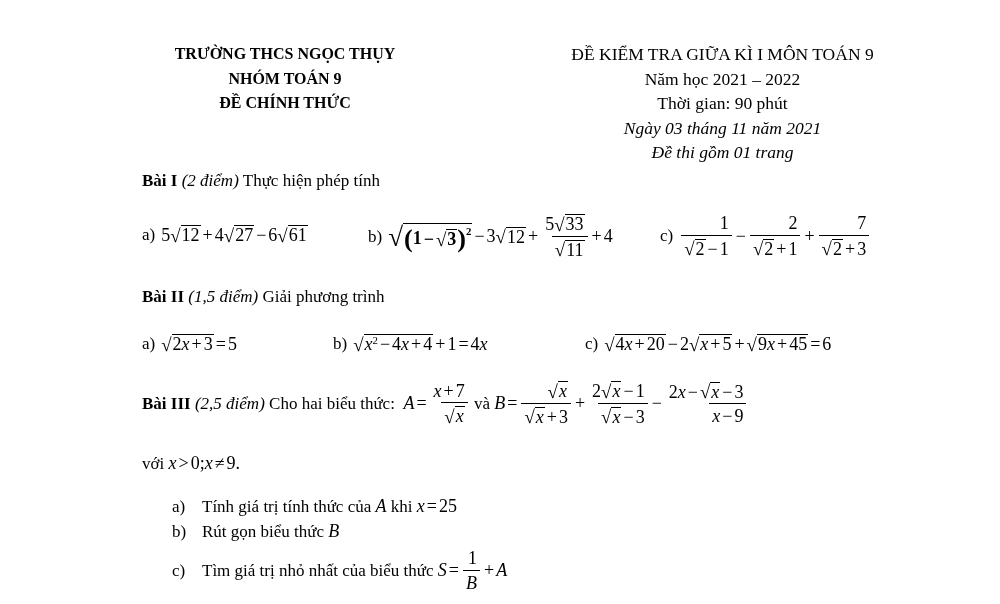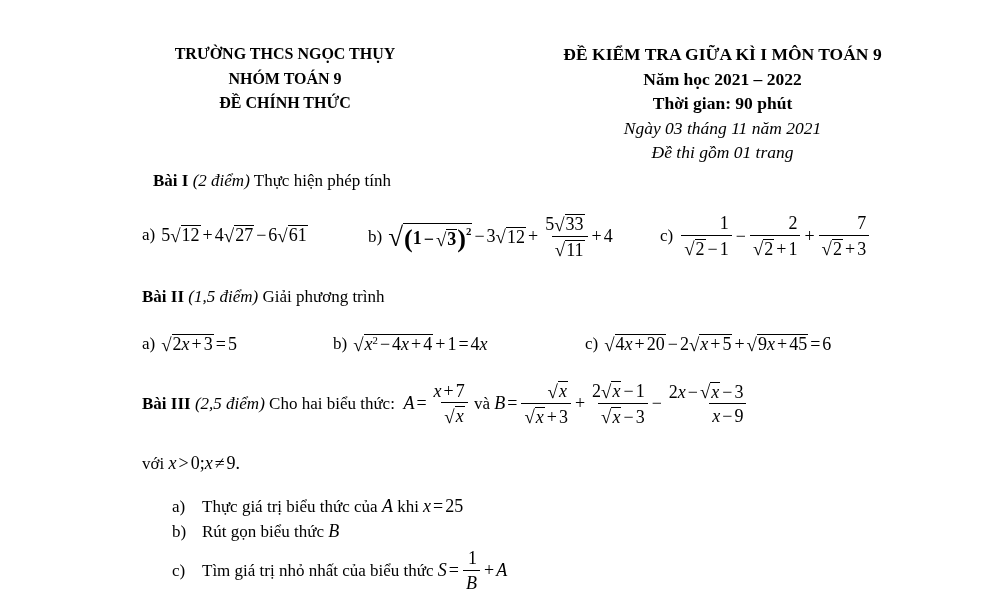--- a/index.html
+++ b/index.html
@@ -4,21 +4,21 @@
   <style>
     html, body { margin: 0; padding: 0; background: #ffffff; }
     body {
       width: 1000px; height: 604px; position: relative; overflow: hidden;
       font-family: "Liberation Serif", "DejaVu Serif", serif;
       color: #000; font-size: 17px;
     }
     .abs { position: absolute; white-space: nowrap; }
     .hdr-left { left: 140px; top: 42px; width: 290px; text-align: center; font-weight: bold; font-size: 16px; line-height: 24.5px; }
     .hdr-right { left: 520px; top: 42px; width: 405px; text-align: center; font-size: 17.5px; line-height: 24.5px; }
-    .hdr-right .b { font-weight: bold; }
+    .hdr-right .b { font-weight: normal; }
     .hdr-right .i { font-style: italic; }
     .hdr-left div, .hdr-right div { height: 24.5px; }
 
     .sec { font-size: 17px; }
     .sec .bold { font-weight: bold; }
     .sec .it { font-style: italic; }
 
     .m { font-family: "Liberation Serif", "DejaVu Serif", serif; font-size: 18px; }
     .mi { font-style: italic; }
     .sqrt { display: inline-block; position: relative; }
@@ -44,21 +44,21 @@
 </div>
 
 <div class="abs hdr-right">
   <div class="b">ĐỀ KIỂM TRA GIỮA KÌ I MÔN TOÁN 9</div>
   <div class="b">Năm học 2021 – 2022</div>
   <div class="b">Thời gian: 90 phút</div>
   <div class="i">Ngày 03 tháng 11 năm 2021</div>
   <div class="i">Đề thi gồm 01 trang</div>
 </div>
 
-<div class="abs sec" style="left:142px; top:171px;margin-left:11px;">
+<div class="abs sec" style="left:142px; top:171px;">
   <span class="bold">Bài I</span>
   <span class="it">(2 điểm)</span>
   <span>Thực hiện phép tính</span>
 </div>
 
 <div class="abs row m" style="left:142px; top:224px;">
   <span class="label">a)</span>
   <span>5</span>
     <span class="sqrt"><span class="rad">√</span><span class="under">12</span></span>
   <span class="op">+</span>
@@ -162,21 +162,21 @@
   </span>
 </div>
 
 <div class="abs row sec" style="left:142px; top:453px;">
   <span>với</span>&nbsp;
   <span class="m"><span class="mi">x</span><span class="op">&gt;</span>0;<span class="mi">x</span><span class="op">≠</span>9.</span>
 </div>
 
 <div class="abs row item" style="left:172px; top:496px;">
   <span style="width:30px;display:inline-block;">a)</span>
-  <span>Thực giá trị biểu thức của</span>&nbsp;
+  <span>Tính giá trị tính thức của</span>&nbsp;
   <span class="m mi">A</span>&nbsp;
   <span>khi</span>&nbsp;
   <span class="m"><span class="mi">x</span><span class="op">=</span>25</span>
 </div>
 
 <div class="abs row item" style="left:172px; top:521px;">
   <span style="width:30px;display:inline-block;">b)</span>
   <span>Rút gọn biểu thức</span>&nbsp;
   <span class="m mi">B</span>
 </div>

